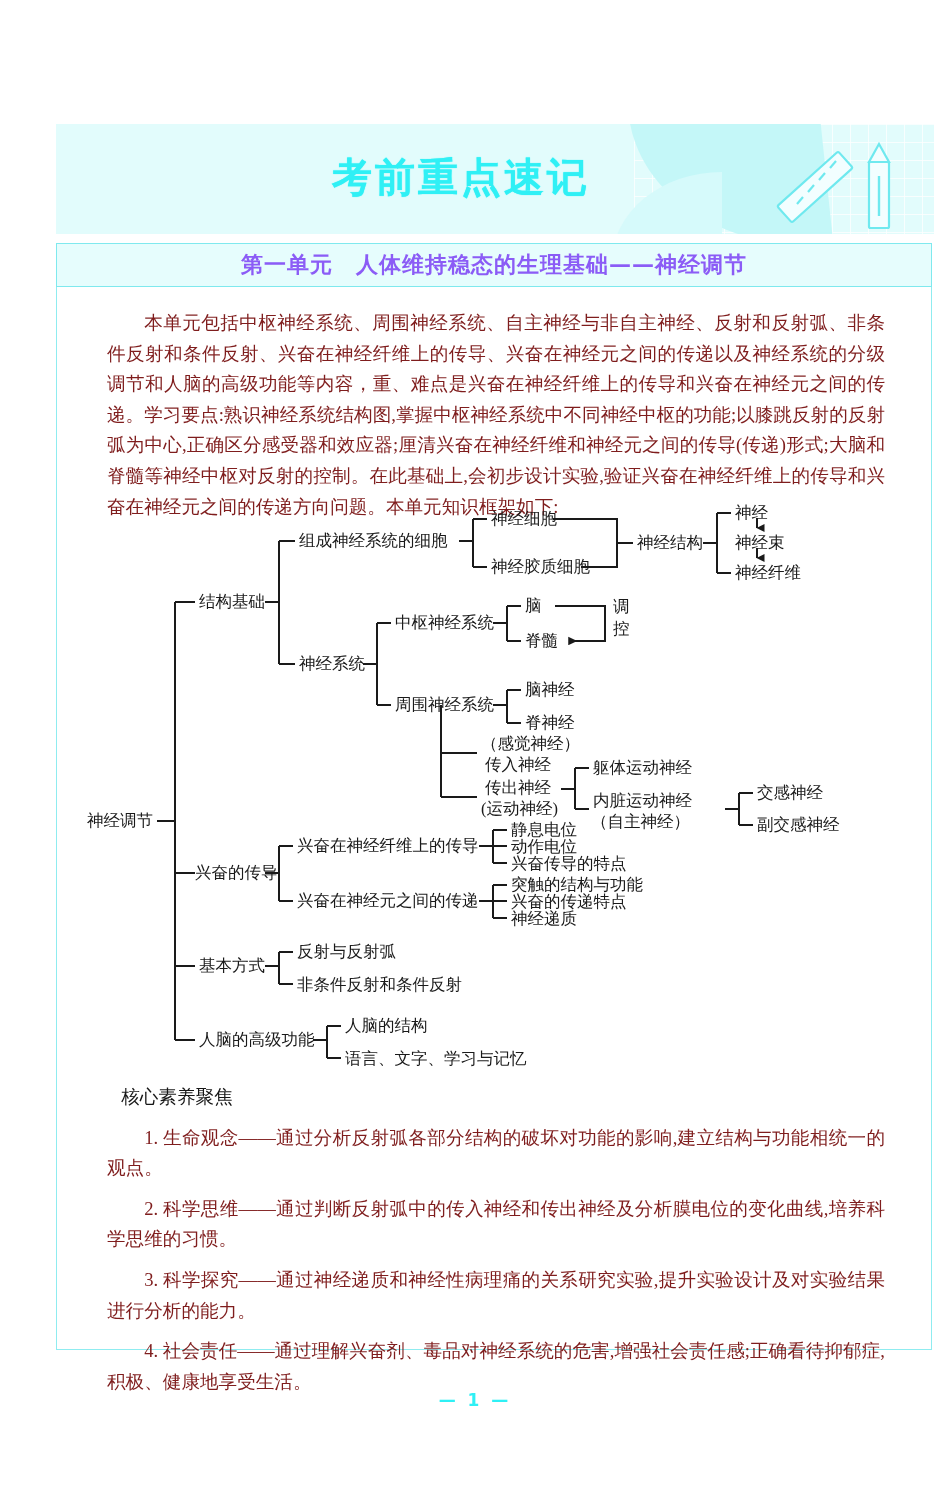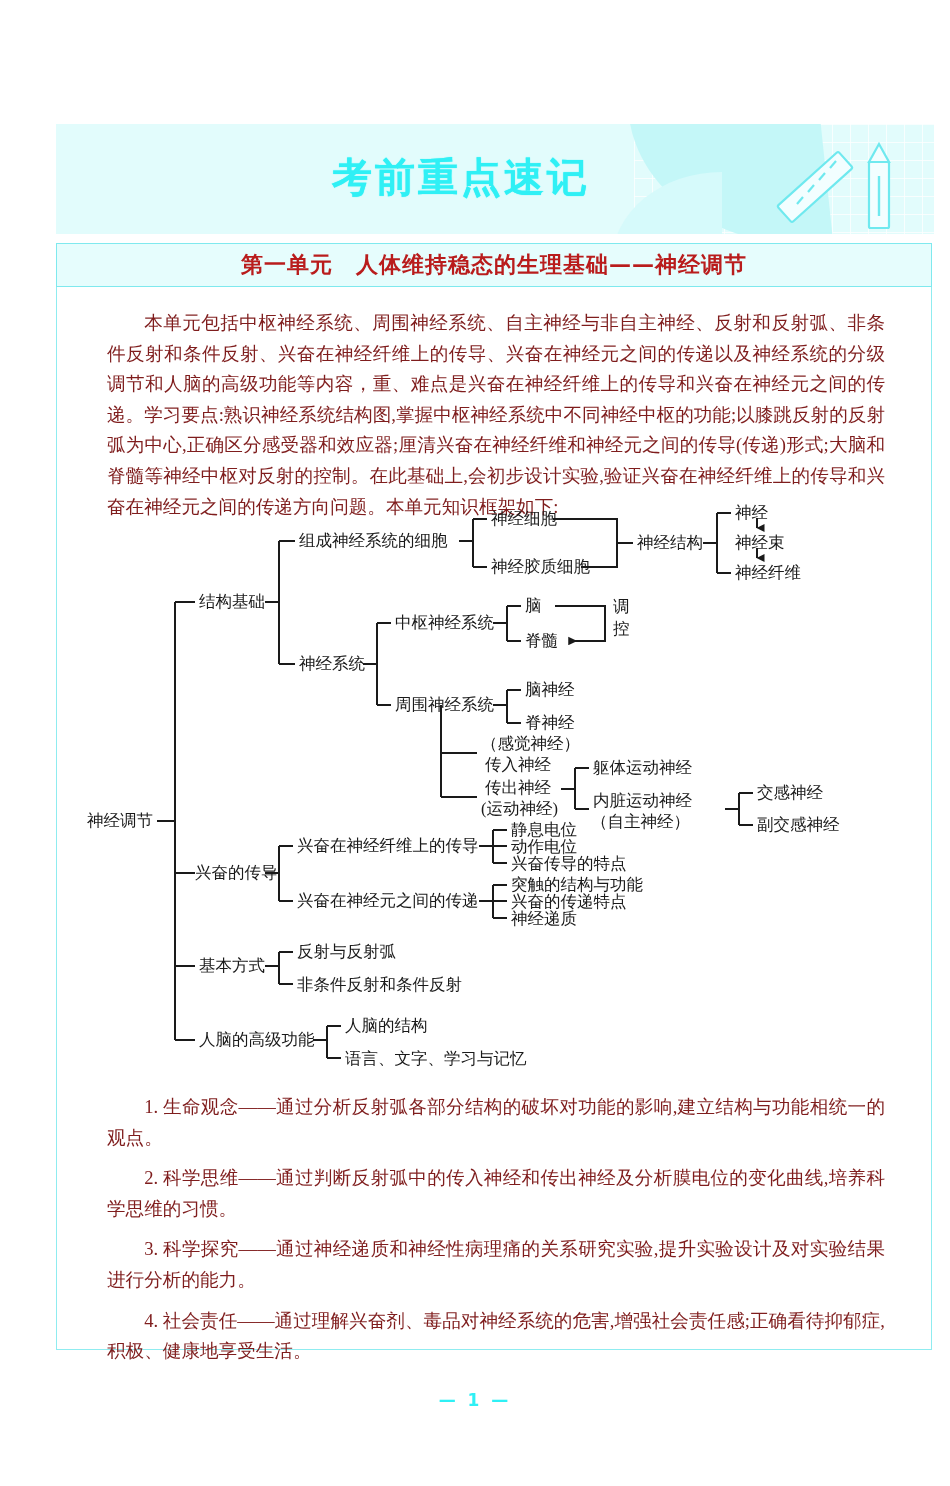--- a/index.html
+++ b/index.html
@@ -89,21 +89,21 @@
     background: #e6fdfd;
     display: flex;
     align-items: center;
     justify-content: center;
   }
   .unit-bar-text {
     font-family: "DejaVu Sans", "Liberation Sans", sans-serif;
     font-weight: bold;
     font-size: 22px;
     letter-spacing: 1px;
-    color: #b91c1c;
+    color: #8b5cf6;
   }
 
   
   .content-frame {
     position: absolute;
     left: 56px;
     top: 287px;
     width: 876px;
     height: 1063px;
     box-sizing: border-box;
@@ -350,20 +350,21 @@
       <text x="240" y="456">反射与反射弧</text>
       <text x="240" y="489">非条件反射和条件反射</text>
 
       <text x="142" y="544">人脑的高级功能</text>
       <text x="288" y="530">人脑的结构</text>
       <text x="288" y="563">语言、文字、学习与记忆</text>
     </svg>
   </div>
 
   <div class="focus-block">
+    <p class="focus-head">核心素养聚焦</p>
     <p class="para indent">1. 生命观念——通过分析反射弧各部分结构的破坏对功能的影响,建立结构与功能相统一的观点。</p>
     <p class="para indent">2. 科学思维——通过判断反射弧中的传入神经和传出神经及分析膜电位的变化曲线,培养科学思维的习惯。</p>
     <p class="para indent">3. 科学探究——通过神经递质和神经性病理痛的关系研究实验,提升实验设计及对实验结果进行分析的能力。</p>
     <p class="para indent">4. 社会责任——通过理解兴奋剂、毒品对神经系统的危害,增强社会责任感;正确看待抑郁症,积极、健康地享受生活。</p>
   </div>
 
 </div>
 
 <div class="footer">— 1 —</div>
 

